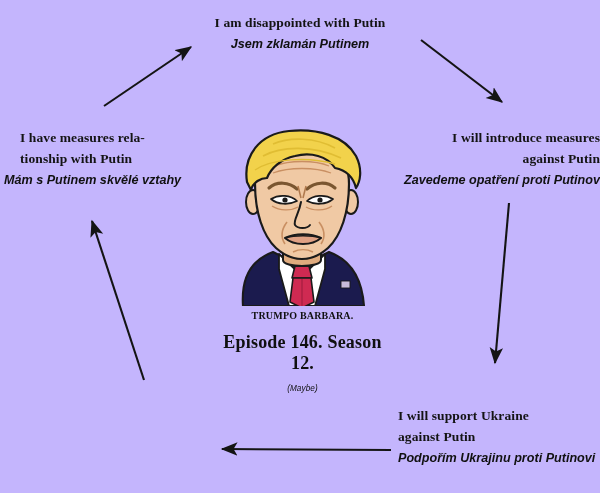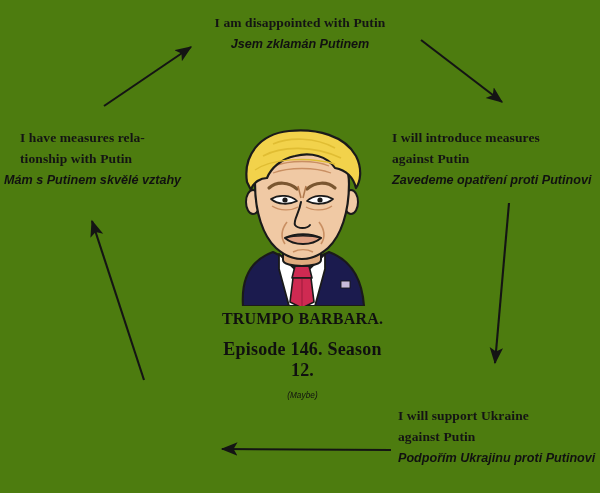--- a/index.html
+++ b/index.html
@@ -13,21 +13,21 @@
     position: relative;
     overflow: hidden;
     font-family: "Liberation Serif", serif;
     color: #111111;
   }
   #stage {
     position: absolute;
     left: 0; top: 0;
     width: 600px;
     height: 493px;
-    background: #4d7c0f;
+    background: #c4b5fd;
   }
   .arrows {
     position: absolute;
     left: 0; top: 0;
     width: 600px;
     height: 493px;
     pointer-events: none;
   }
   .node {
     position: absolute;
@@ -47,21 +47,21 @@
     font-weight: 700;
     font-style: italic;
     font-size: 12.6px;
     color: #111111;
     white-space: nowrap;
     margin-top: 1px;
   }
 
   
   #node-top        { left: 178px; top: 13px;  width: 244px; }
-  #node-right-top  { left: 392px; top: 128px; width: 196px; text-align: left; }
+  #node-right-top  { left: 404px; top: 128px; width: 196px; text-align: right; }
   #node-right-bot  { left: 398px; top: 406px; width: 202px; text-align: left; }
   #node-left-bot   { left: 48px;  top: 404px; width: 196px; text-align: center; }
   #node-left-top   { left: 4px;   top: 128px; width: 200px; text-align: left; }
 
   #node-left-top .en,
   #node-left-top .cz { display:block; }
   #node-left-top .en { padding-left: 16px; }
 
   
   #center {
@@ -74,21 +74,21 @@
   #portrait {
     width: 175px;
     height: 180px;
     display: block;
   }
   .caption {
     font-family: "Liberation Serif", serif;
     font-weight: 700;
     color: #101010;
   }
-  #cap1 { font-size: 16px; letter-spacing: 0.2px; margin-top: 4px; }
+  #cap1 { font-size: 10px; letter-spacing: 0.2px; margin-top: 4px; }
   #cap2 { font-size: 18px; letter-spacing: 0.2px; margin-top: 11px; }
   #cap3 {
     font-family: "Liberation Sans", sans-serif;
     font-weight: 400;
     font-style: italic;
     font-size: 8.2px;
     margin-top: 10px;
     letter-spacing: 0.1px;
   }
 </style>

